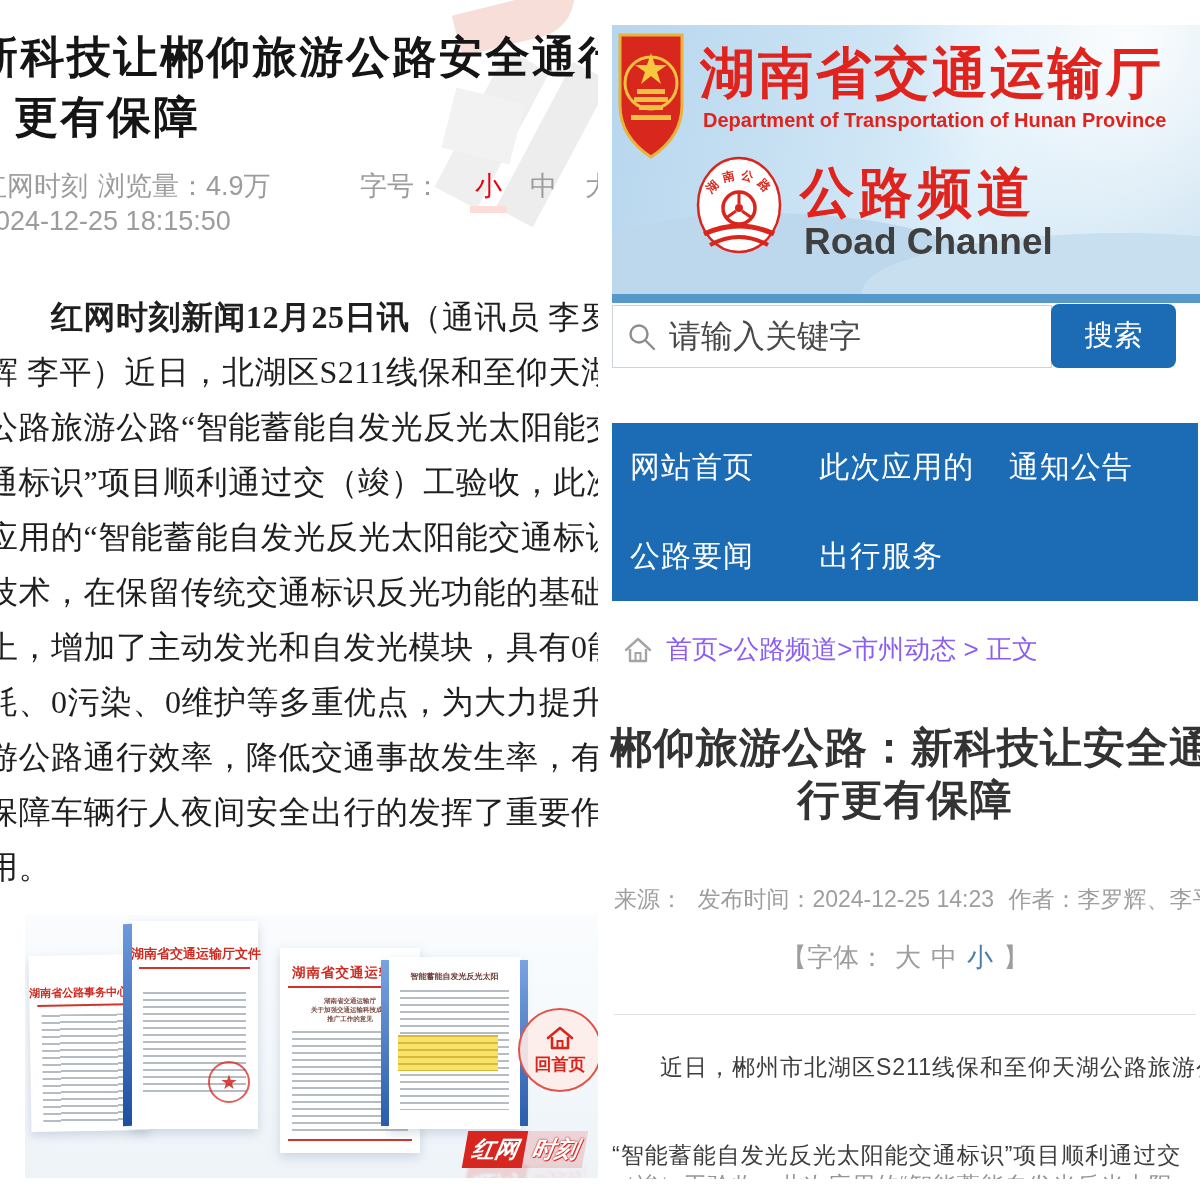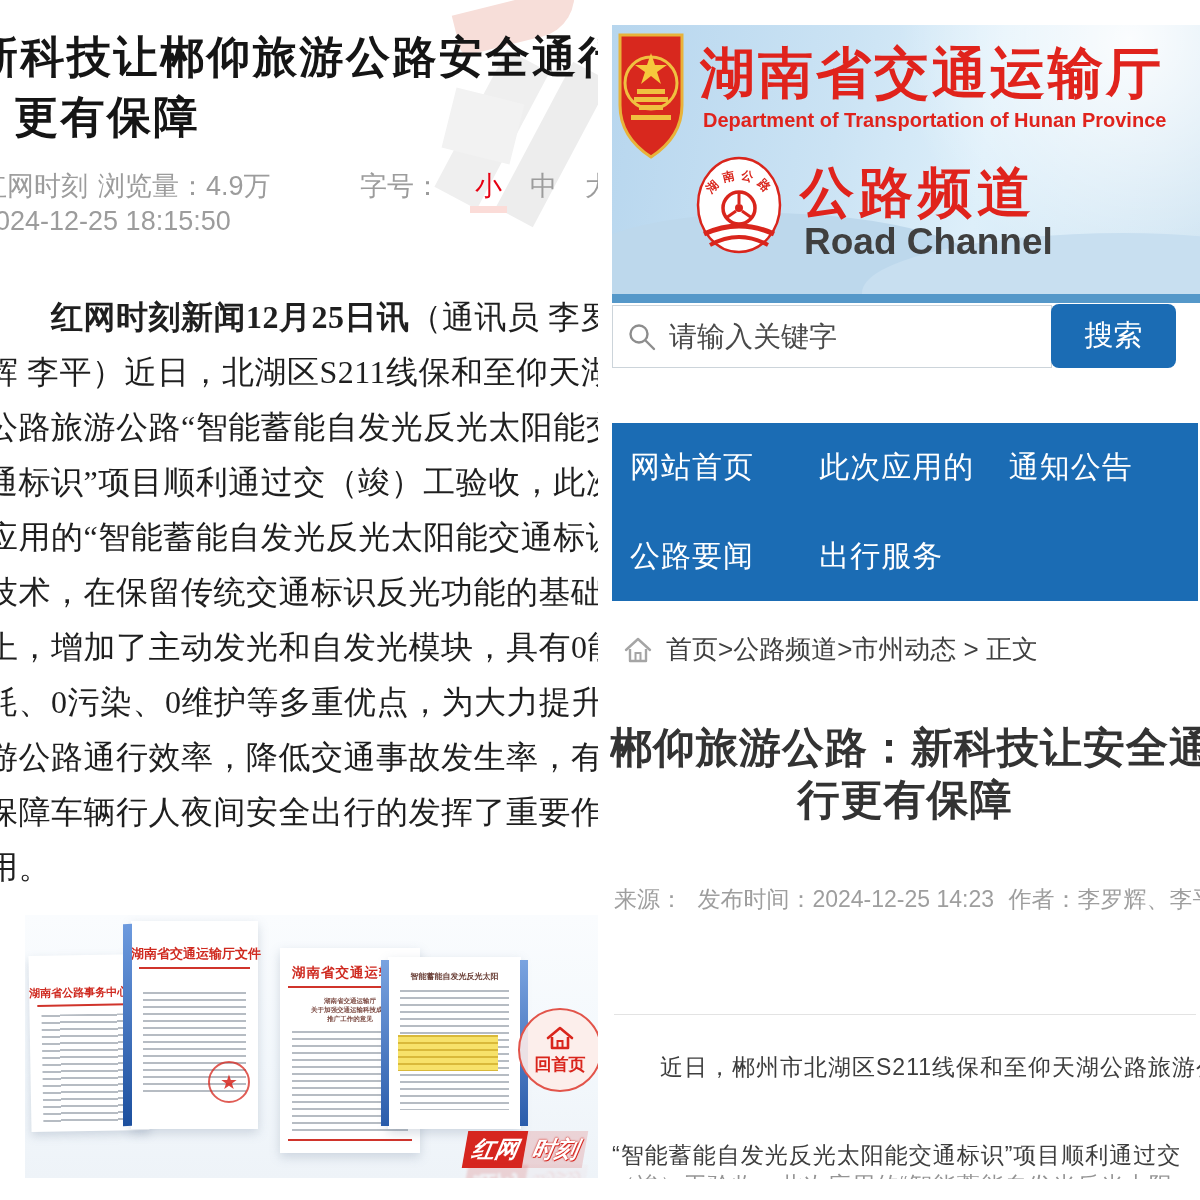--- a/index.html
+++ b/index.html
@@ -86,33 +86,33 @@
   .org-en{position:absolute;left:91px;top:84px;color:#e0231c;font-weight:bold;font-size:20px;white-space:nowrap;}
   .channel-cn{position:absolute;left:188px;top:132px;color:#e0231c;font-weight:bold;font-size:54px;
               letter-spacing:5px;white-space:nowrap;}
   .channel-en{position:absolute;left:192px;top:196px;color:#3f3f3f;font-weight:bold;font-size:37px;white-space:nowrap;}
   .emblem{position:absolute;left:3px;top:6px;}
   .road-logo{position:absolute;left:84px;top:131px;}
 
   .search-box{position:absolute;left:2px;top:305px;width:440px;height:63px;background:#fff;
               border:1px solid #ccd4da;box-sizing:border-box;display:flex;align-items:center;}
   .search-box svg{margin:0 10px 0 14px;flex:none;}
-  .search-input{border:none;outline:none;flex:1;font-size:28px;color:#333;height:50px;
+  .search-input{border:none;outline:none;flex:1;font-size:32px;color:#333;height:50px;
                 font-family:"Liberation Sans",sans-serif;background:transparent;}
   .search-input::placeholder{color:#4a4a4a;opacity:1;}
   .search-btn{position:absolute;left:441px;top:304px;width:125px;height:64px;background:#1b6cb4;
               border:none;border-radius:8px;color:#fff;font-size:29px;font-family:"Liberation Sans",sans-serif;}
 
   .nav{position:absolute;left:2px;top:423px;width:586px;height:178px;background:#1b6cb4;
        display:grid;grid-template-columns:1fr 1fr 1fr;grid-template-rows:1fr 1fr;
        align-items:center;padding-left:18px;box-sizing:border-box;}
   .nav-item{color:#fff;font-size:30px;letter-spacing:1px;}
 
   .breadcrumb{position:absolute;left:12px;top:632px;display:flex;align-items:center;
-              color:#404040;font-size:26px;justify-content:flex-end;}
+              color:#8b5cf6;font-size:26px;justify-content:flex-end;}
   .breadcrumb svg{margin-right:12px;}
 
   .r-title{position:absolute;left:0;width:100%;text-align:center;font-weight:bold;color:#333;
            font-size:42px;letter-spacing:1px;white-space:nowrap;}
   .r-t1{top:720px;} .r-t2{top:772px;}
 
   .r-meta{position:absolute;top:884px;left:0;width:100%;text-align:center;color:#9e9e9e;
           font-size:23px;white-space:nowrap;}
   .r-meta span{margin:0 4px;}
   .r-fontrow{position:absolute;top:940px;left:0;width:100%;text-align:center;color:#9e9e9e;font-size:26px;}
@@ -276,20 +276,23 @@
 
   <div class="r-title r-t1">郴仰旅游公路：新科技让安全通</div>
   <div class="r-title r-t2">行更有保障</div>
 
   <div class="r-meta">
     <span>来源：</span>
     <span>发布时间：2024-12-25 14:23</span>
     <span>作者：李罗辉、李平</span>
   </div>
 
+  <div class="r-fontrow">
+    <span>【字体：</span><span>大</span><span>中</span><span class="fs-blue">小</span><span>】</span>
+  </div>
 
   <div class="r-divider"></div>
 
   <div class="r-body rb1">　　近日，郴州市北湖区S211线保和至仰天湖公路旅游公路</div>
   <div class="r-body rb2">“智能蓄能自发光反光太阳能交通标识”项目顺利通过交</div>
   <div class="r-body-clip">
     <div class="r-body">（竣）工验收，此次应用的“智能蓄能自发光反光太阳</div>
   </div>
 </div>
 

